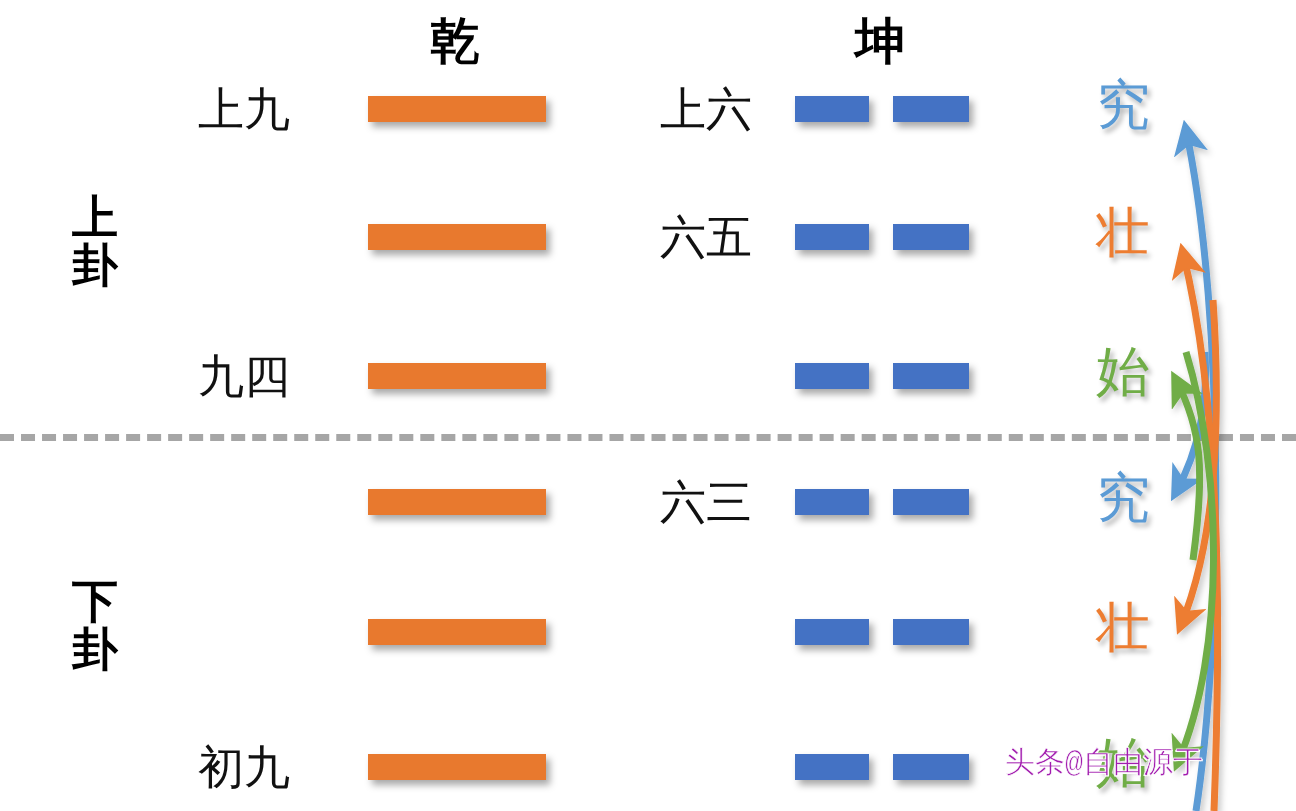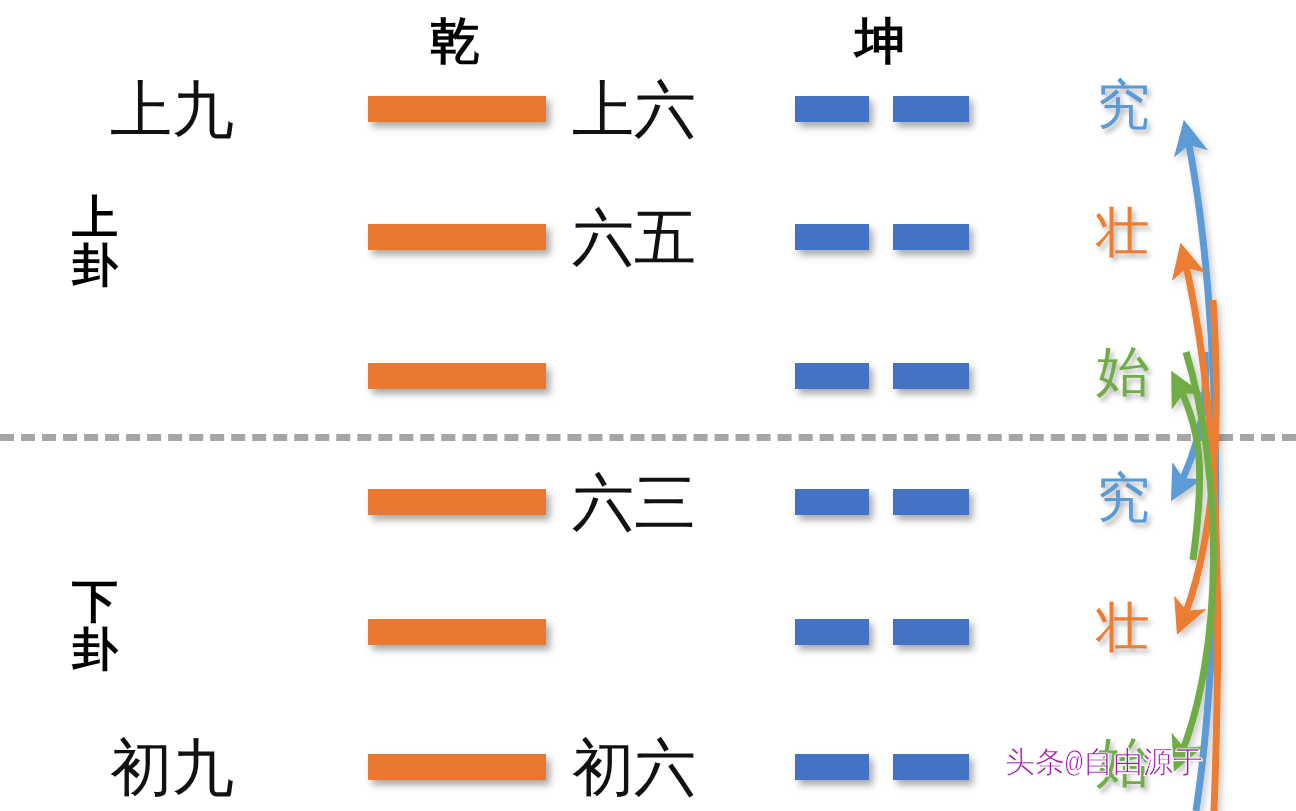--- a/index.html
+++ b/index.html
@@ -26,22 +26,22 @@
     font-family:"Liberation Sans","DejaVu Sans",sans-serif;
     font-weight:bold;font-size:50px;color:#000;
   }
   #title-qian{left:375px;}
   #title-kun{left:800px;}
 
   
   .row{position:absolute;left:0;width:1296px;height:50px;}
 
   .line-name{
-    position:absolute;width:180px;text-align:left;top:0;
-    font-size:62px;line-height:50px;color:#111;white-space:nowrap;
+    position:absolute;width:180px;text-align:right;top:0;
+    font-size:46px;line-height:50px;color:#111;white-space:nowrap;
   }
   .name-qian{left:110px;}
   .name-kun{left:572px;}
 
   
   .yang{
     position:absolute;left:368px;top:11px;width:178px;height:26px;
     background:#E8792E;
     box-shadow:4px 5px 7px rgba(0,0,0,0.34);
   }
@@ -109,20 +109,21 @@
 
   <div class="row" style="top:213px">
     <div class="yang"></div>
     <div class="line-name name-kun">六五</div>
     <div class="yin a"></div>
     <div class="yin b"></div>
     <div class="cycle-word" style="left: 1078px; top: -8px; color: rgb(237, 125, 49);">壮</div>
   </div>
 
   <div class="row" style="top:352px">
+    <div class="line-name name-qian">九四</div>
     <div class="yang"></div>
     <div class="yin a"></div>
     <div class="yin b"></div>
     <div class="cycle-word" style="left: 1078px; top: -8px; color: rgb(112, 173, 71);">始</div>
   </div>
 
   <div id="divider"></div>
 
   <div class="row" style="top:478px">
     <div class="yang"></div>
@@ -135,21 +136,20 @@
   <div class="row" style="top:608px">
     <div class="yang"></div>
     <div class="yin a"></div>
     <div class="yin b"></div>
     <div class="cycle-word" style="left: 1078px; top: -8px; color: rgb(237, 125, 49);">壮</div>
   </div>
 
   <div class="row" style="top:743px">
     <div class="line-name name-qian">初九</div>
     <div class="yang"></div>
-    <div class="line-name name-kun">初六</div>
     <div class="yin a"></div>
     <div class="yin b"></div>
     <div class="cycle-word" style="left: 1078px; top: -8px; color: rgb(112, 173, 71);">始</div>
   </div>
 
   <svg id="arrows" viewBox="0 0 1296 811">
     <defs>
       <filter id="softshadow" x="-30%" y="-30%" width="170%" height="170%">
         <feDropShadow dx="3" dy="4" stdDeviation="3" flood-color="#000" flood-opacity="0.22"></feDropShadow>
       </filter>

